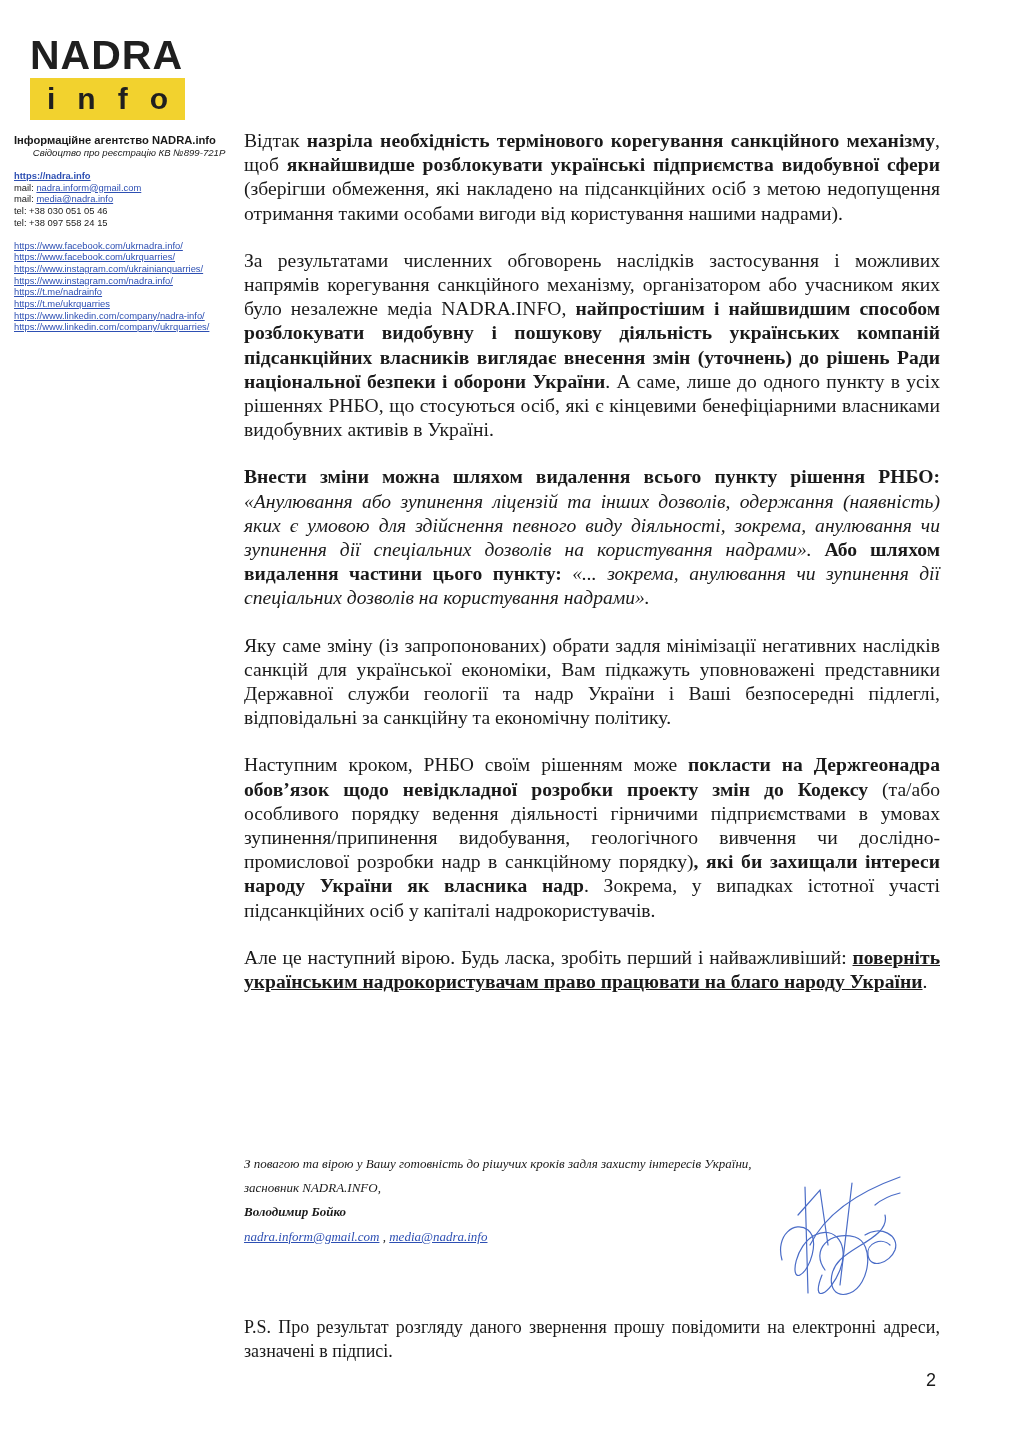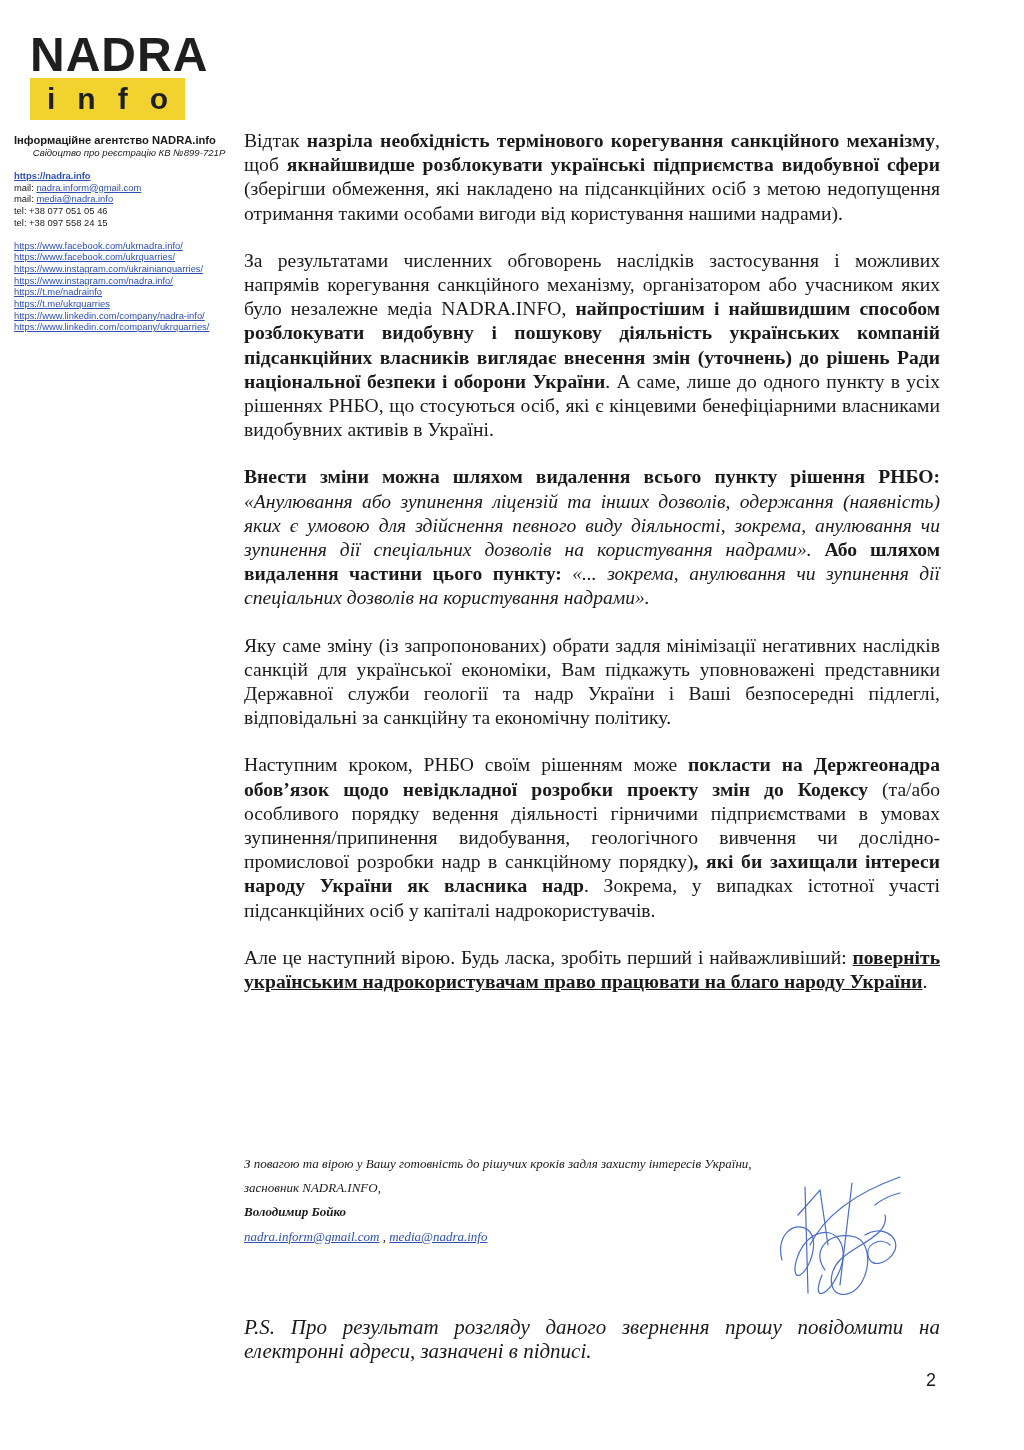--- a/index.html
+++ b/index.html
@@ -1,20 +1,20 @@
 <!DOCTYPE html>
 <html><head>
   <meta charset="utf-8">
   <style>
     html, body { margin: 0; padding: 0; background: #ffffff; }
     body { width: 1024px; height: 1450px; position: relative; overflow: hidden; color: #1a1a1a; }
 
     
     .logo { position: absolute; left: 30px; top: 36px; width: 155px; }
-    .logo-top { font-family: "Liberation Sans", sans-serif; font-weight: bold; font-size: 48px; letter-spacing: 1px; color: #1f1f1f; line-height: 38px; height: 38px; text-align: center; }
+    .logo-top { font-family: "Liberation Sans", sans-serif; font-weight: bold; font-size: 41px; letter-spacing: 1px; color: #1f1f1f; line-height: 38px; height: 38px; }
     .logo-bottom { margin-top: 4px; background: #f2d22e; height: 42px; width: 155px; display: flex; justify-content: space-around; align-items: center; font-family: "Liberation Sans", sans-serif; font-weight: bold; font-size: 30px; color: #1f1f1f; padding: 0 6px; box-sizing: border-box; }
 
     
     .sidebar { position: absolute; left: 14px; top: 134px; width: 230px; font-family: "Liberation Sans", sans-serif; font-size: 9.4px; line-height: 11.7px; color: #1a1a1a; }
     .sidebar .org { font-weight: bold; font-size: 11.2px; line-height: 13px; }
     .sidebar .cert { font-style: italic; font-size: 9.6px; line-height: 12px; text-align: center; }
     .sidebar a { color: #2d4fb3; text-decoration: underline; }
     .sidebar .site { font-weight: bold; }
     .sidebar .gap { height: 11px; }
     .sidebar .row { white-space: nowrap; }
@@ -25,21 +25,21 @@
     .main .para { margin-bottom: 23px; }
     .main b { font-weight: bold; }
     .main i { font-style: italic; }
     .main u { text-decoration: underline; }
 
     .signoff { position: absolute; left: 244px; top: 1152px; width: 696px; font-family: "Liberation Serif", serif; font-style: italic; font-size: 13px; line-height: 24.2px; color: #1a1a1a; }
     .signoff p { margin: 0; text-align: justify; }
     .signoff a { color: #2d4fb3; text-decoration: underline; }
     .signoff .name { font-weight: bold; }
 
-    .ps { position: absolute; left: 244px; top: 1315px; width: 696px; font-family: "Liberation Serif", serif; font-style: italic; font-size: 21px; line-height: 24.2px; color: #1a1a1a; }
+    .ps { position: absolute; left: 244px; top: 1315px; width: 696px; font-family: "Liberation Serif", serif; font-size: 18px; line-height: 24.2px; color: #1a1a1a; }
     .ps p { margin: 0; text-align: justify; }
 
     .page-num { position: absolute; left: 926px; top: 1370px; font-family: "Liberation Sans", sans-serif; font-size: 18px; color: #1a1a1a; }
 
     .signature { position: absolute; left: 770px; top: 1175px; width: 140px; height: 130px; }
   </style>
 </head>
 <body>
 
 <div class="logo">
@@ -52,21 +52,21 @@
   </div>
 </div>
 
 <div class="sidebar">
   <div class="org">Інформаційне агентство NADRA.info</div>
   <div class="cert">Свідоцтво про реєстрацію КВ №899-721Р</div>
   <div class="gap"></div>
   <div class="row"><a class="site">https://nadra.info</a></div>
   <div class="row"><span>mail: </span><a>nadra.inform@gmail.com</a></div>
   <div class="row"><span>mail: </span><a>media@nadra.info</a></div>
-  <div class="row">tel: +38 077 051 05 46</div>
+  <div class="row">tel: +38 030 051 05 46</div>
   <div class="row">tel: +38 097 558 24 15</div>
   <div class="gap"></div>
   <div class="row"><a>https://www.facebook.com/ukrnadra.info/</a></div>
   <div class="row"><a>https://www.facebook.com/ukrquarries/</a></div>
   <div class="row"><a>https://www.instagram.com/ukrainianquarries/</a></div>
   <div class="row"><a>https://www.instagram.com/nadra.info/</a></div>
   <div class="row"><a>https://t.me/nadrainfo</a></div>
   <div class="row"><a>https://t.me/ukrquarries</a></div>
   <div class="row"><a>https://www.linkedin.com/company/nadra-info/</a></div>
   <div class="row"><a>https://www.linkedin.com/company/ukrquarries/</a></div>

